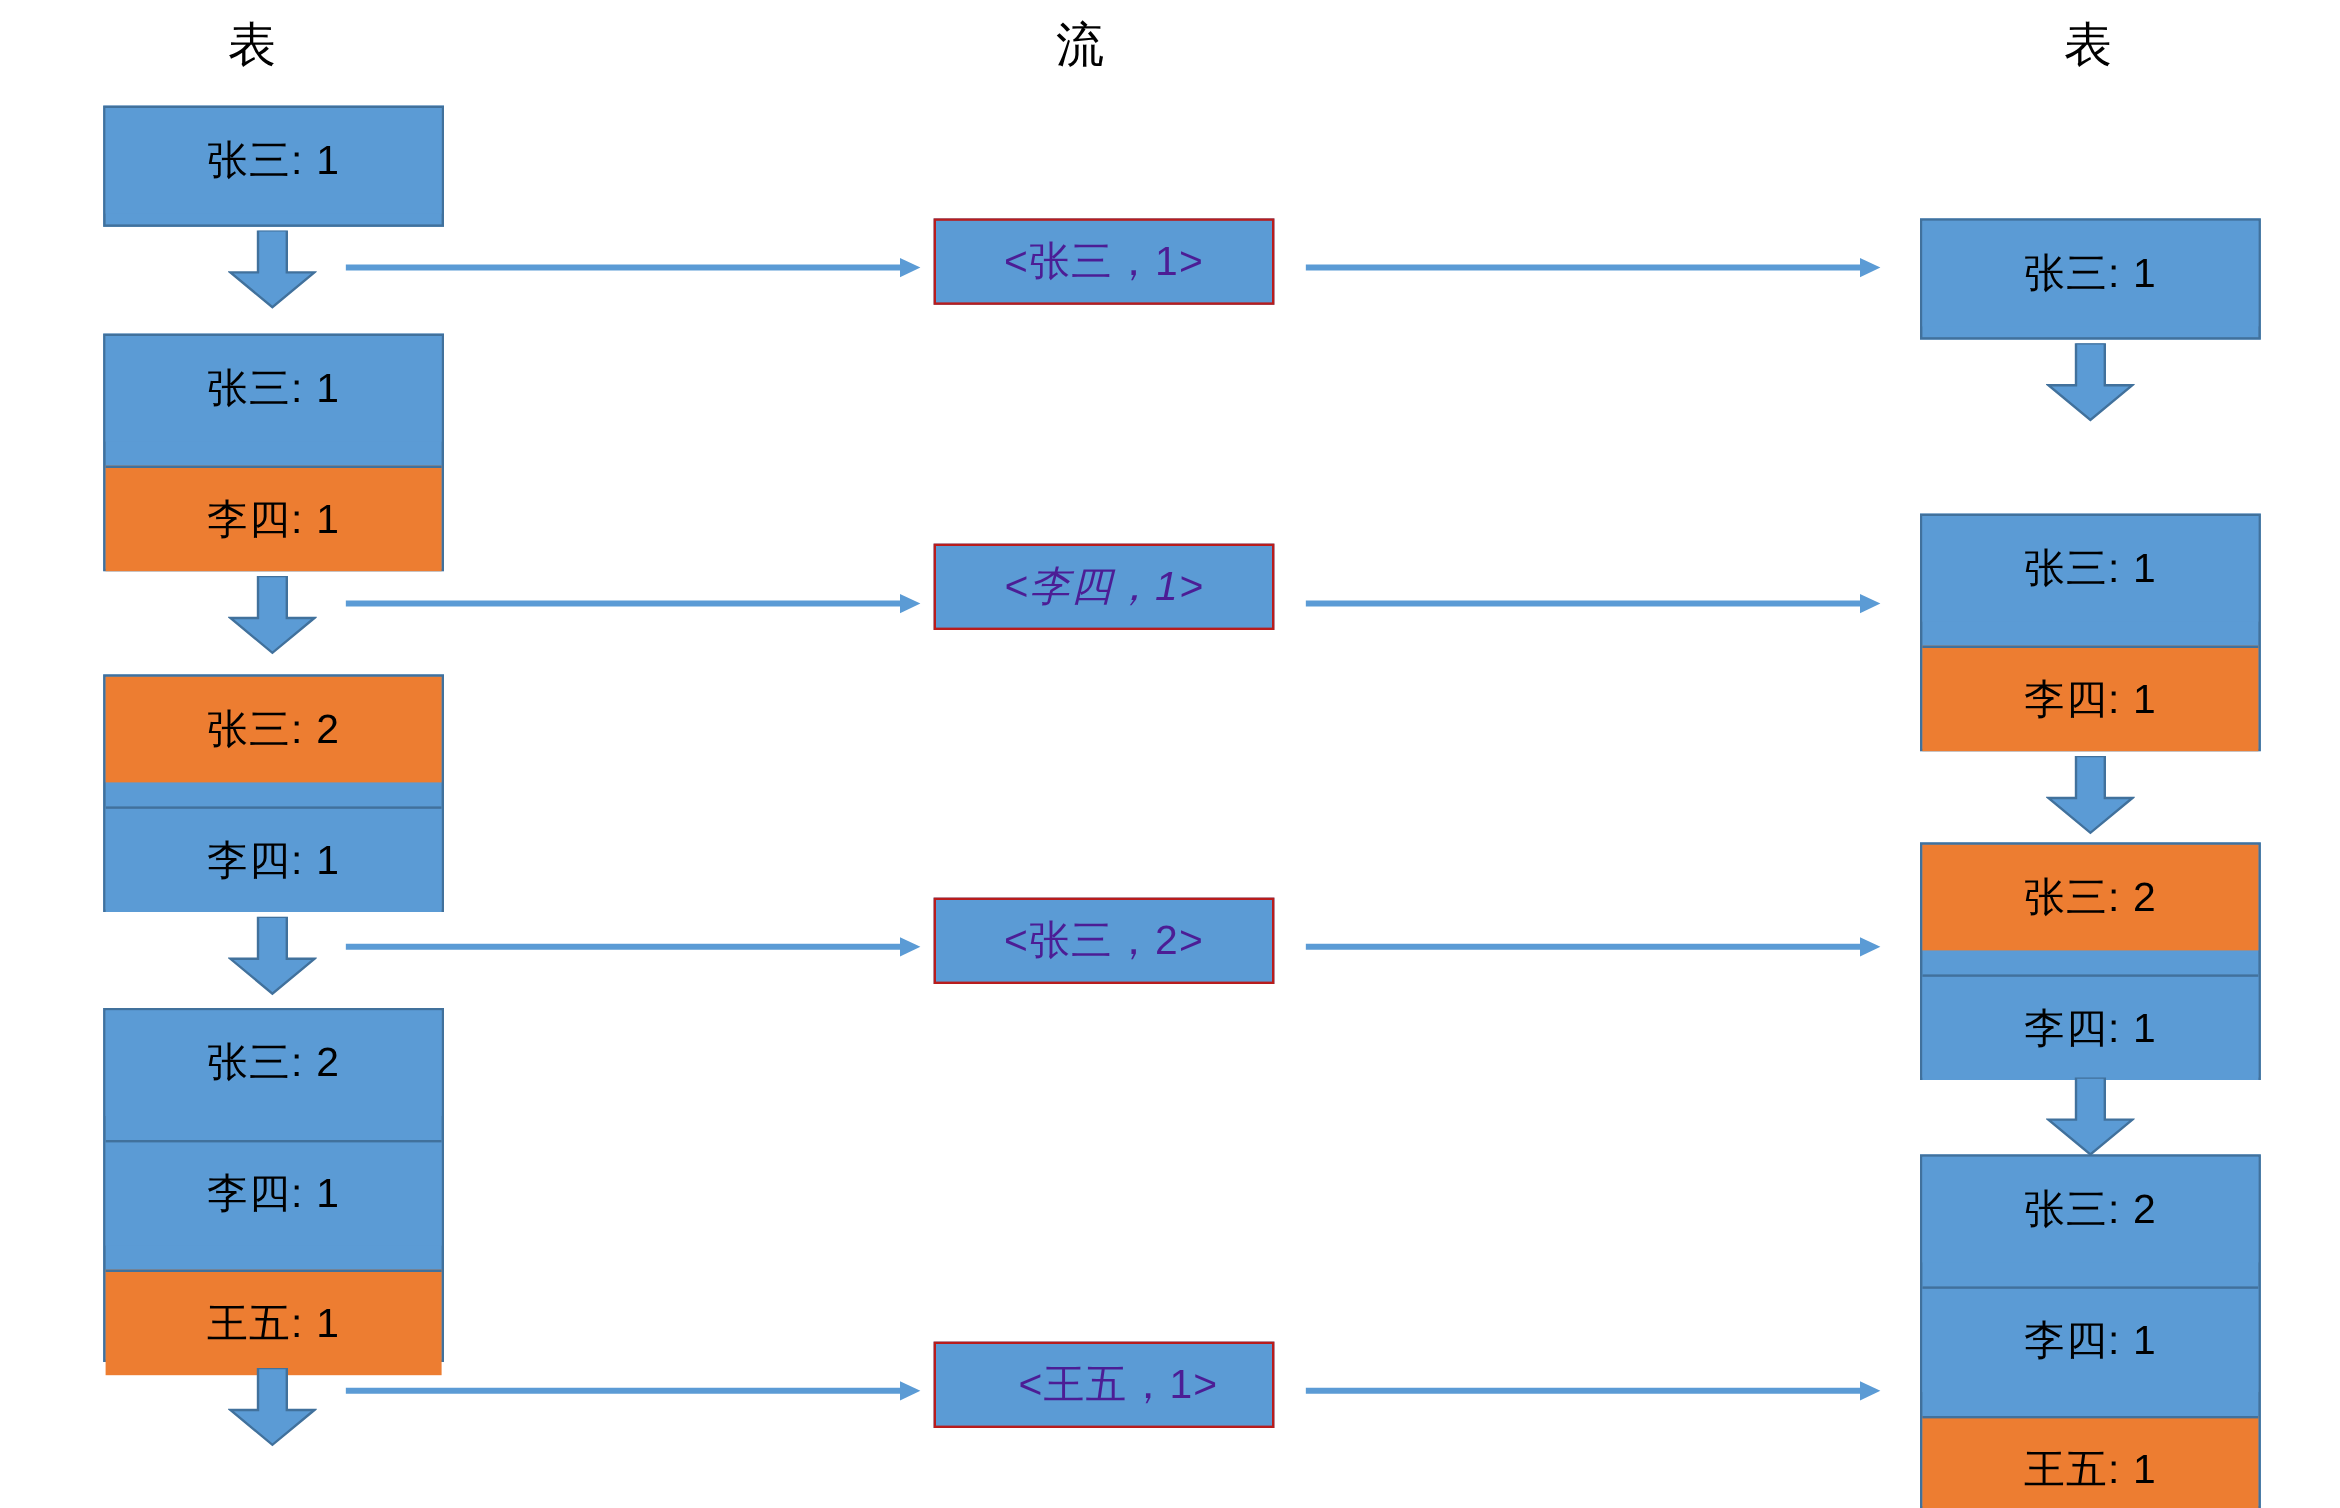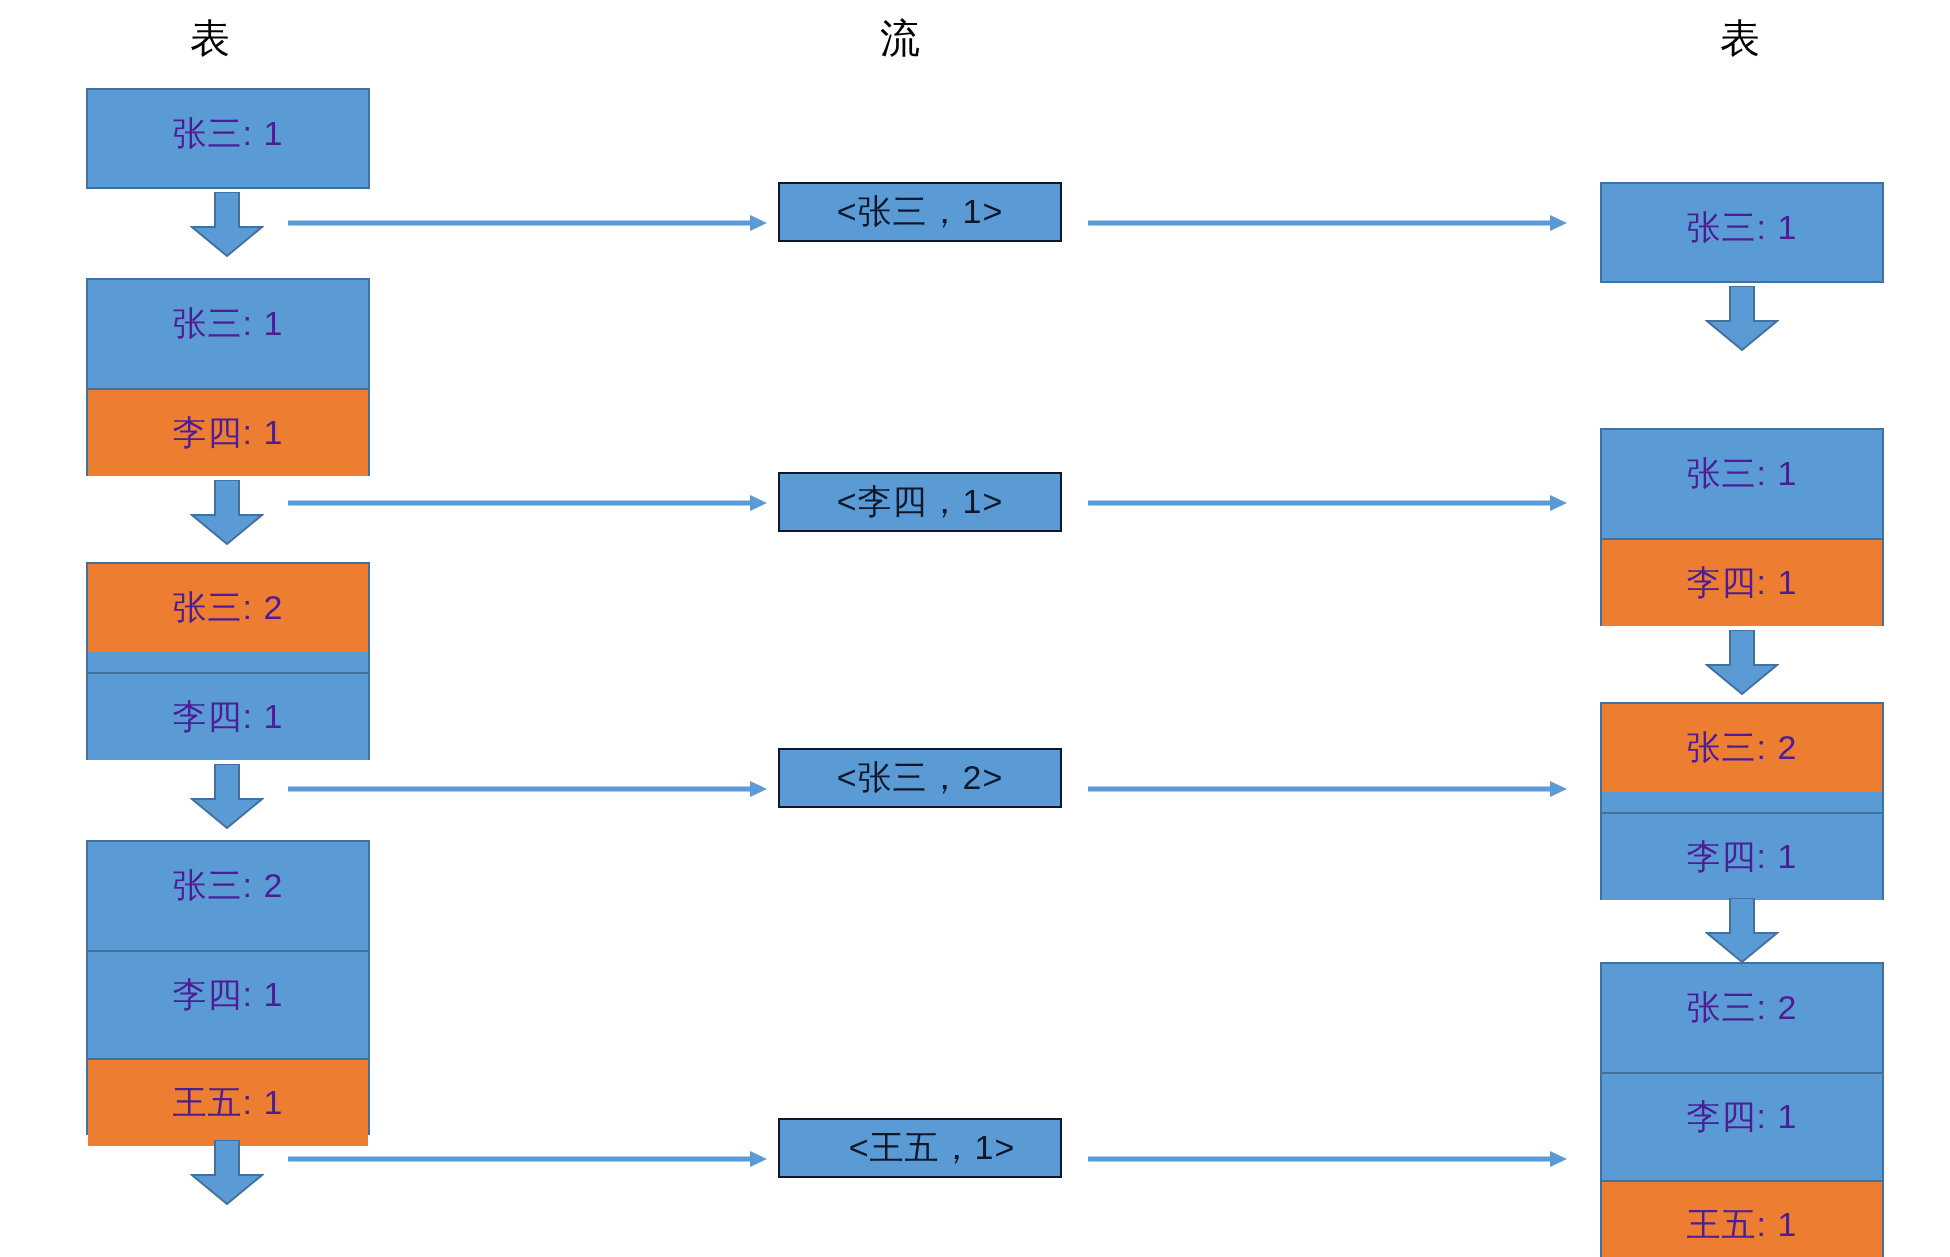--- a/index.html
+++ b/index.html
@@ -27,37 +27,37 @@
     box-sizing:border-box;
     border:2px solid #41719C;
     background:#5B9BD5;
   }
   .row{
     box-sizing:border-box;
     height:88px;
     display:flex;
     align-items:center;
     justify-content:center;
-    color:#4c1d95;
+    color:#000000;
     font-size:34px;
     letter-spacing:1px;
     white-space:nowrap;
   }
   .row.blue{background:#5B9BD5;}
   .row.orange{background:#ED7D31;}
   .row + .row{border-top:2px solid #41719C;margin-top:20px;}
 
   
   .evt{
     position:absolute;
     box-sizing:border-box;
-    width:284px;height:60px;
-    border:2px solid #0f172a;
+    width:284px;height:72px;
+    border:2px solid #b91c1c;
     background:#5B9BD5;
-    color:#0f172a;
+    color:#4c1d95;
     font-size:34px;
     display:flex;align-items:center;justify-content:center;
     white-space:nowrap;
     letter-spacing:1px;
   }
 
   
   .dn{position:absolute;width:74px;height:66px;}
   .dn svg{display:block;width:74px;height:66px;}
 
@@ -109,21 +109,21 @@
         <polygon points="25,0 49,0 49,35 72,35 37,64 2,35 25,35" fill="#5B9BD5" stroke="#41719C" stroke-width="2"></polygon>
       </svg>
   </div>
   <div class="dn" style="left:190px;top:1140px;">
     <svg viewBox="0 0 74 66">
         <polygon points="25,0 49,0 49,35 72,35 37,64 2,35 25,35" fill="#5B9BD5" stroke="#41719C" stroke-width="2"></polygon>
       </svg>
   </div>
 
   <div class="evt" style="left:778px;top:182px;">&lt;张三，1&gt;</div>
-  <div class="evt" style="left:778px;top:472px;">&lt;李四，1&gt;</div>
+  <div class="evt" style="left:778px;top:453px;font-style:italic;">&lt;李四，1&gt;</div>
   <div class="evt" style="left:778px;top:748px;">&lt;张三，2&gt;</div>
   <div class="evt" style="left:778px;top:1118px;padding-left:24px;">&lt;王五，1&gt;</div>
 
   <div class="hr" style="left:288px;top:212px;width:480px;">
     <svg viewBox="0 0 480 22" width="480">
         <line x1="0" y1="11" x2="462" y2="11" stroke="#5B9BD5" stroke-width="5"></line>
       <polygon points="462,3 479,11 462,19" fill="#5B9BD5"></polygon>
       </svg>
   </div>
   <div class="hr" style="left:288px;top:492px;width:480px;">

